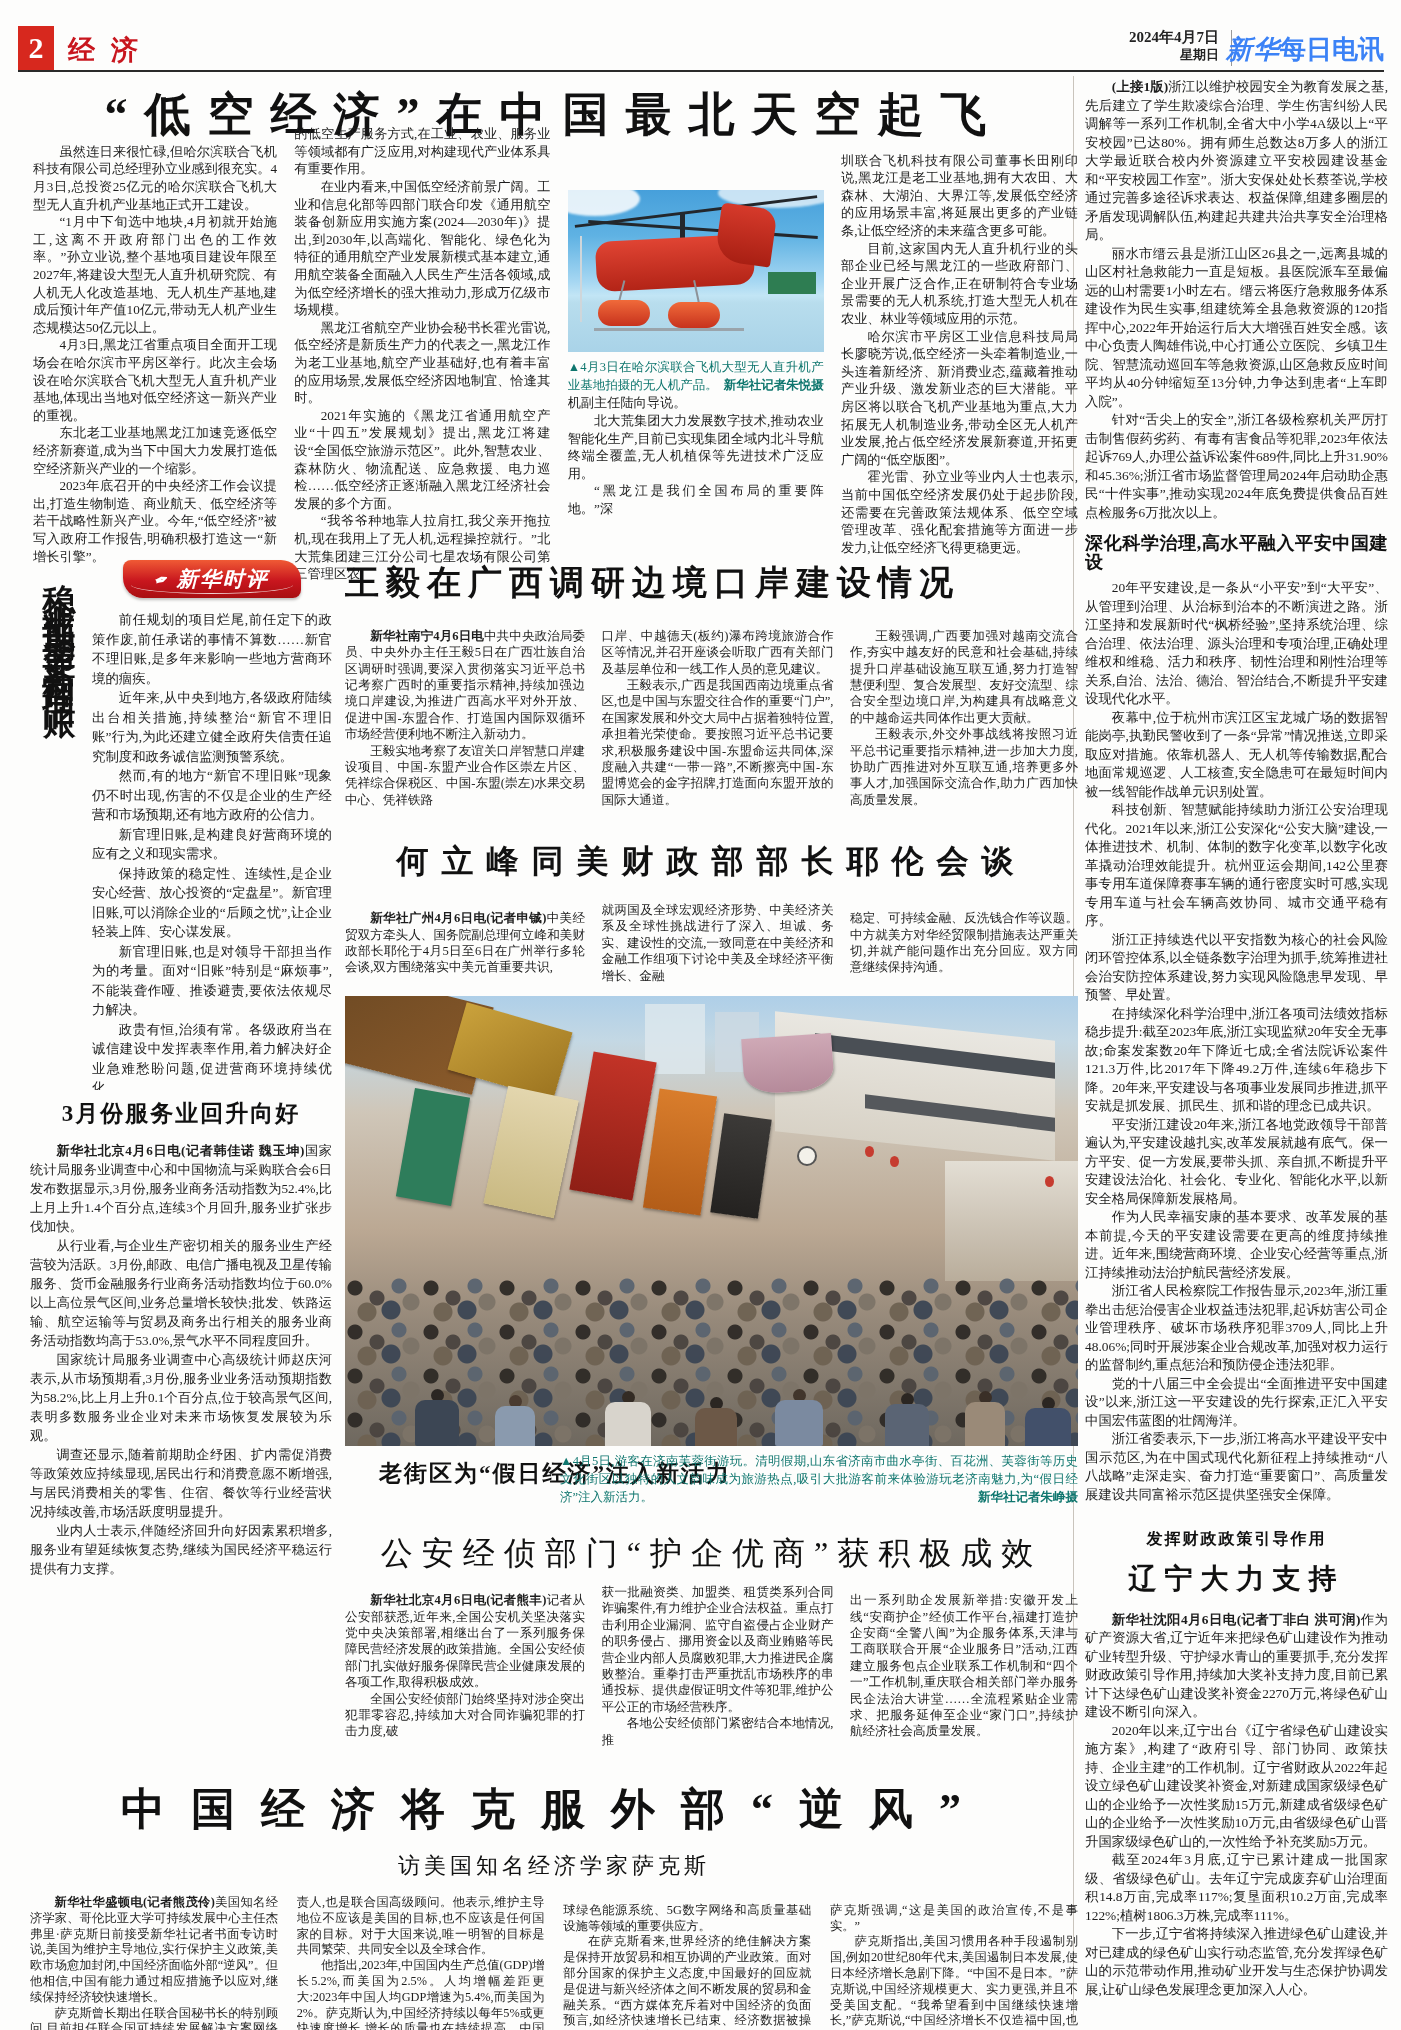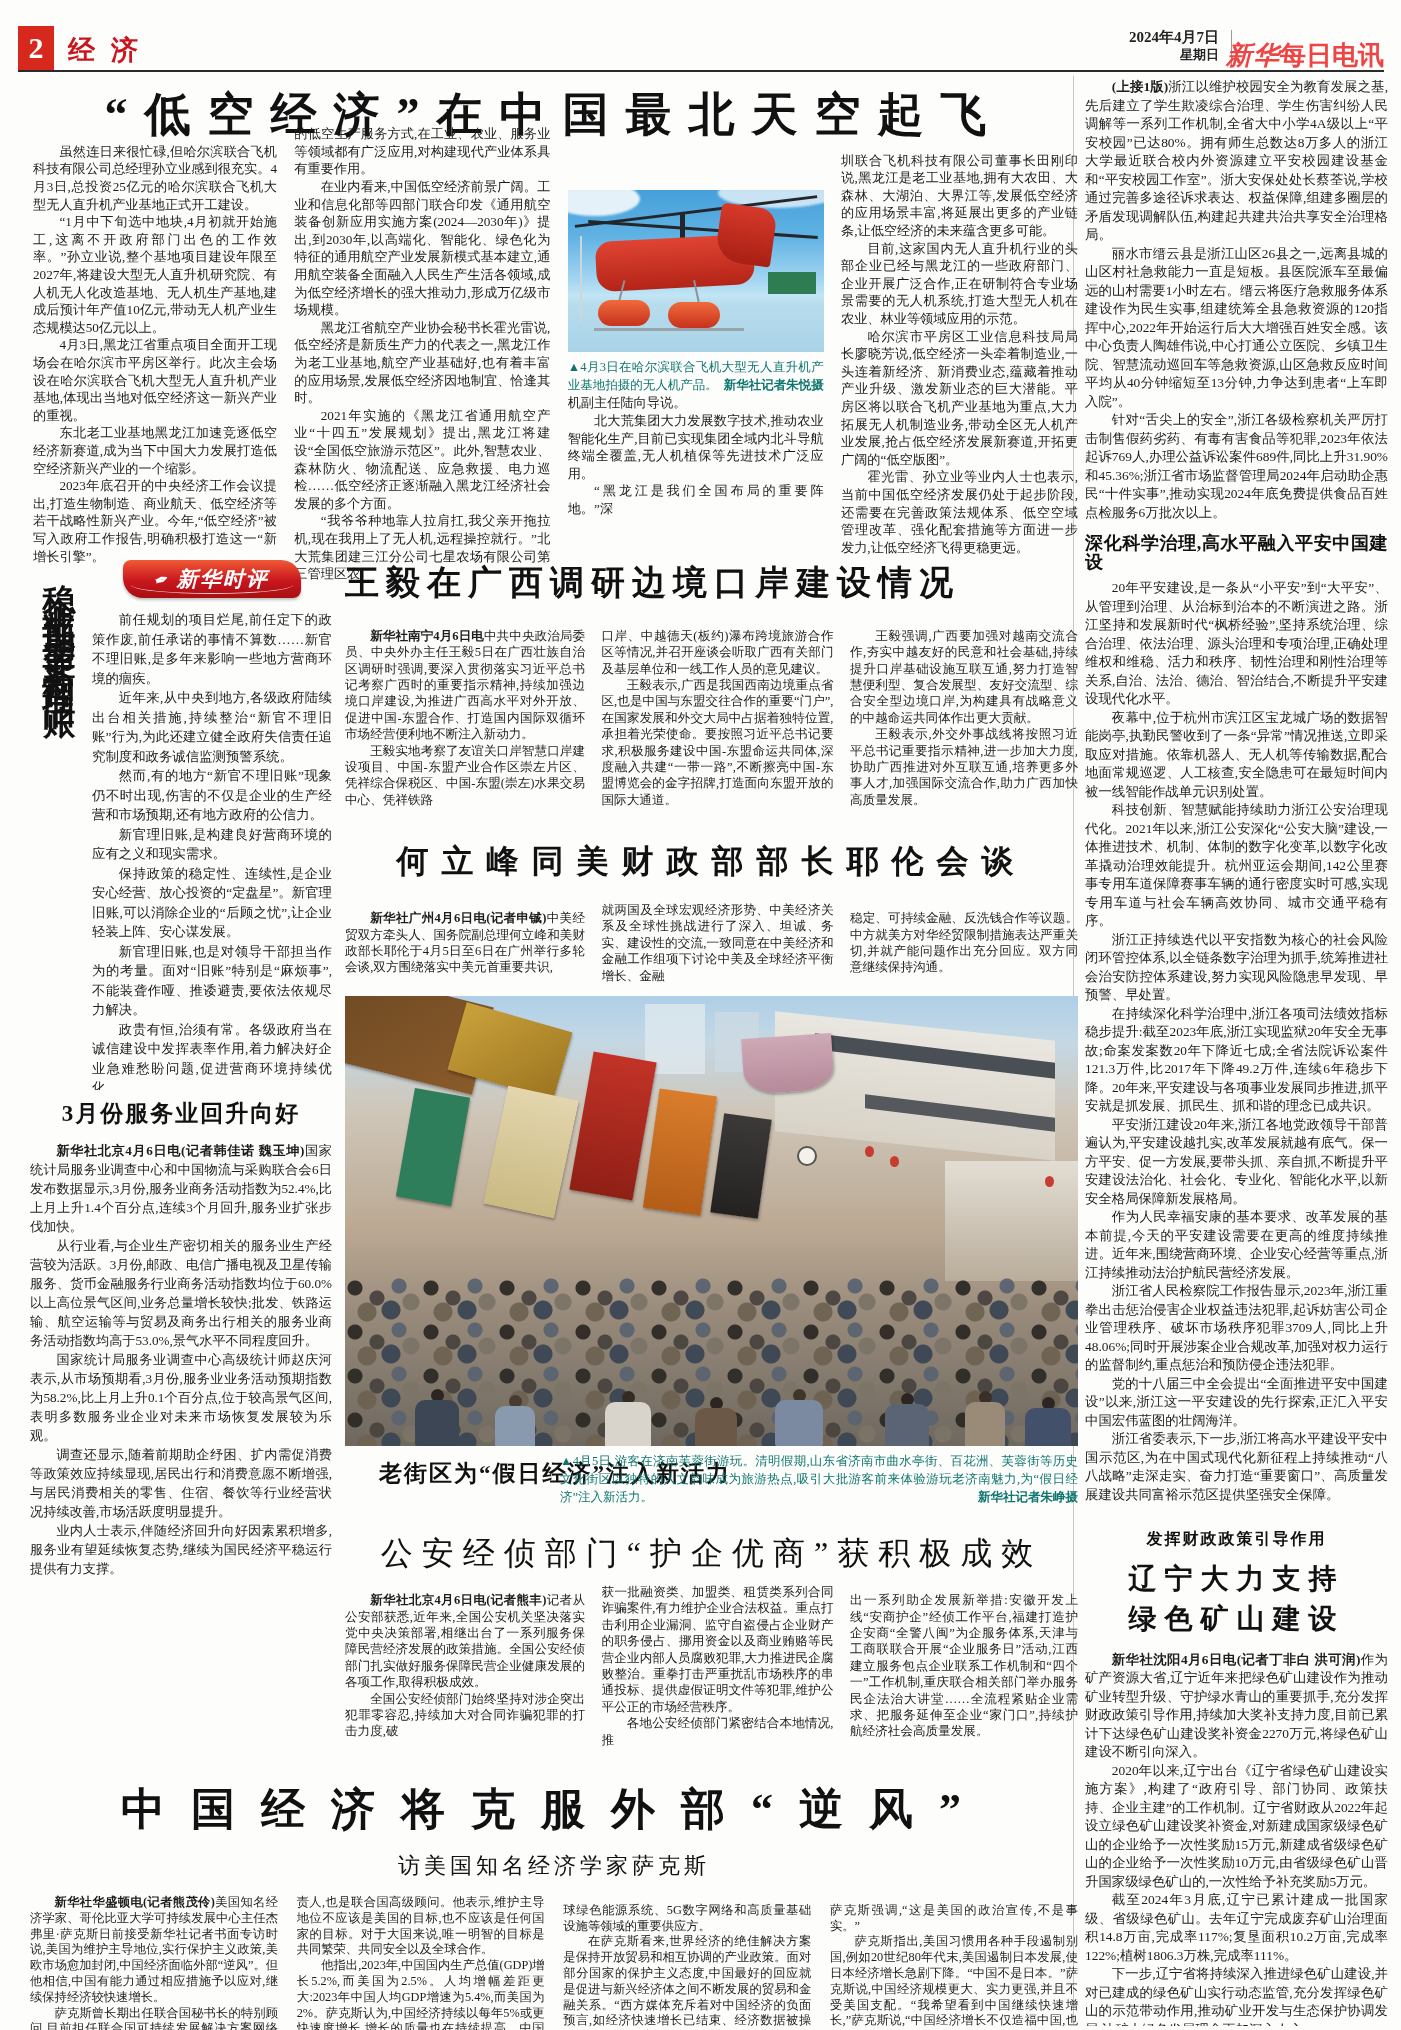--- a/index.html
+++ b/index.html
@@ -7,21 +7,21 @@
         font-family:"Liberation Serif","DejaVu Serif",serif;color:#1d1d1d;overflow:hidden;}
   
   .hdr{position:absolute;left:18px;top:22px;width:1366px;height:48px;}
   .pagenum{position:absolute;left:0;top:4px;width:36px;height:44px;background:#d7281e;color:#fff;
            font-weight:bold;font-size:30px;text-align:center;line-height:44px;font-family:"Liberation Serif",serif;}
   .section{position:absolute;left:50px;top:10px;font-size:27px;font-weight:bold;color:#c8161e;letter-spacing:16px;}
   .dateblk{position:absolute;right:165px;top:6px;text-align:right;line-height:1.25;}
   .dateblk .d1{font-size:15px;font-weight:bold;color:#222;}
   .dateblk .d2{font-size:13px;font-weight:bold;color:#222;}
   .hdr-sep{position:absolute;right:152px;top:8px;width:1px;height:36px;background:#999;}
-  .masthead{position:absolute;right:0;top:16px;font-size:26px;font-weight:bold;color:#ef4444;white-space:nowrap;}
+  .masthead{position:absolute;right:0;top:10px;font-size:26px;font-weight:bold;color:#3b82f6;white-space:nowrap;}
   .masthead .m1{font-style:italic;letter-spacing:1px;}
   .hdr-rule{position:absolute;left:18px;top:70px;width:1366px;height:2px;background:#2a2a2a;}
   .vrule{position:absolute;left:1073px;top:76px;width:1px;height:1948px;background:#c9c4bc;}
   
   .cols{display:flex;justify-content:space-between;align-items:center;}
   .c{text-align:justify;overflow:hidden;}
   p{margin:0;text-indent:2em;}
   p.ni{text-indent:0;}
   span.lead{font-weight:bold;}
   
@@ -348,21 +348,20 @@
         <p>平安浙江建设20年来,浙江各地党政领导干部普遍认为,平安建设越扎实,改革发展就越有底气。保一方平安、促一方发展,要带头抓、亲自抓,不断提升平安建设法治化、社会化、专业化、智能化水平,以新安全格局保障新发展格局。</p>
         <p>作为人民幸福安康的基本要求、改革发展的基本前提,今天的平安建设需要在更高的维度持续推进。近年来,围绕营商环境、企业安心经营等重点,浙江持续推动法治护航民营经济发展。</p>
         <p>浙江省人民检察院工作报告显示,2023年,浙江重拳出击惩治侵害企业权益违法犯罪,起诉妨害公司企业管理秩序、破坏市场秩序犯罪3709人,同比上升48.06%;同时开展涉案企业合规改革,加强对权力运行的监督制约,重点惩治和预防侵企违法犯罪。</p>
         <p>党的十八届三中全会提出“全面推进平安中国建设”以来,浙江这一平安建设的先行探索,正汇入平安中国宏伟蓝图的壮阔海洋。</p>
         <p>浙江省委表示,下一步,浙江将高水平建设平安中国示范区,为在中国式现代化新征程上持续推动“八八战略”走深走实、奋力打造“重要窗口”、高质量发展建设共同富裕示范区提供坚强安全保障。</p>
       </div>
     <div class="liao">
       <div class="liao-kicker">发挥财政政策引导作用</div>
       <div class="liao-head">
         <div>辽宁大力支持</div>
-        <div>绿色矿山建设</div>
       </div>
       <div>
           <p><span class="lead">新华社沈阳4月6日电(记者丁非白 洪可润)</span>作为矿产资源大省,辽宁近年来把绿色矿山建设作为推动矿业转型升级、守护绿水青山的重要抓手,充分发挥财政政策引导作用,持续加大奖补支持力度,目前已累计下达绿色矿山建设奖补资金2270万元,将绿色矿山建设不断引向深入。</p>
           <p>2020年以来,辽宁出台《辽宁省绿色矿山建设实施方案》,构建了“政府引导、部门协同、政策扶持、企业主建”的工作机制。辽宁省财政从2022年起设立绿色矿山建设奖补资金,对新建成国家级绿色矿山的企业给予一次性奖励15万元,新建成省级绿色矿山的企业给予一次性奖励10万元,由省级绿色矿山晋升国家级绿色矿山的,一次性给予补充奖励5万元。</p>
           <p>截至2024年3月底,辽宁已累计建成一批国家级、省级绿色矿山。去年辽宁完成废弃矿山治理面积14.8万亩,完成率117%;复垦面积10.2万亩,完成率122%;植树1806.3万株,完成率111%。</p>
           <p>下一步,辽宁省将持续深入推进绿色矿山建设,并对已建成的绿色矿山实行动态监管,充分发挥绿色矿山的示范带动作用,推动矿业开发与生态保护协调发展,让矿山绿色发展理念更加深入人心。</p>
         </div>
     </div>
   </div>
 

